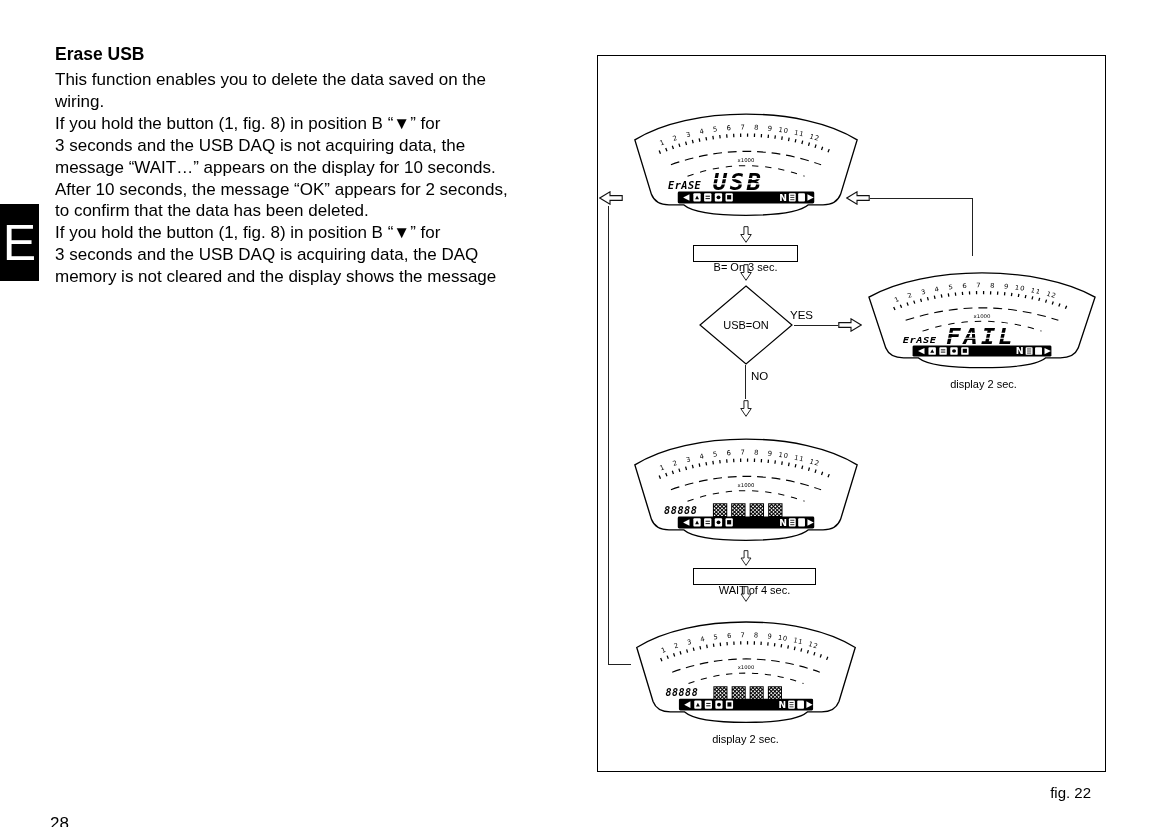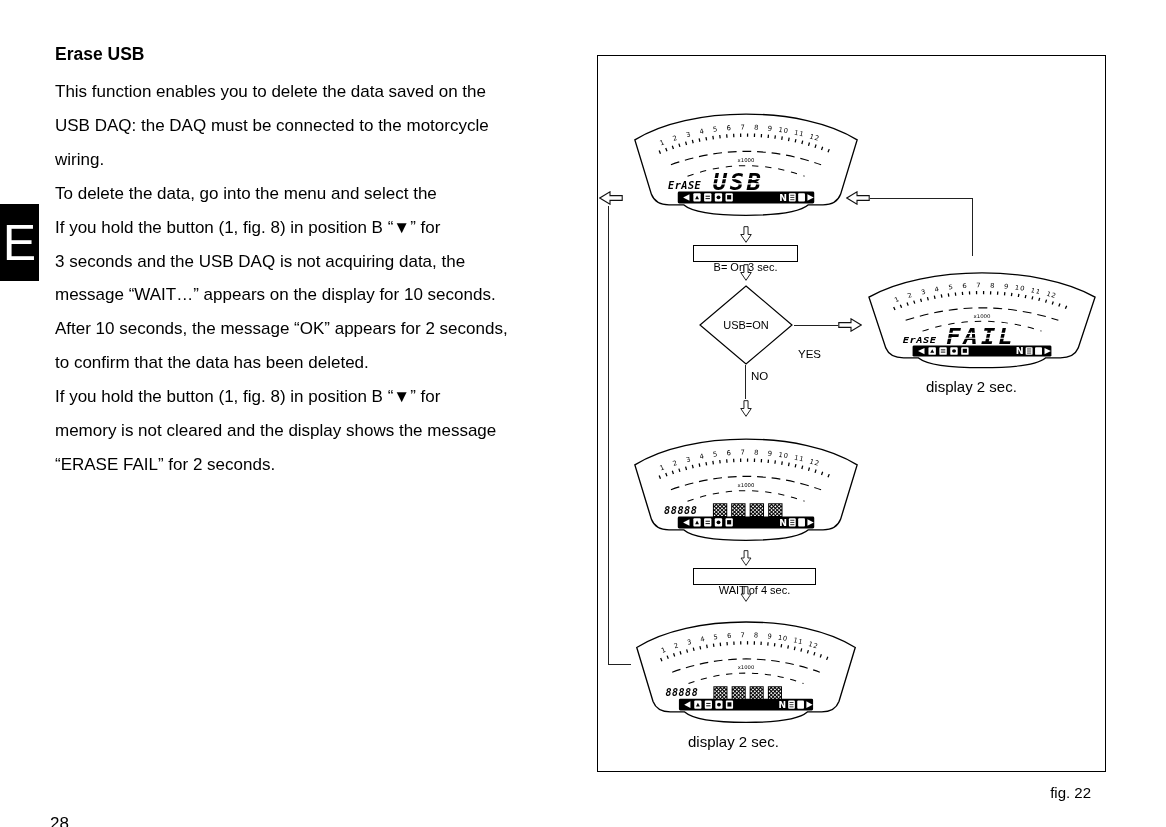--- a/index.html
+++ b/index.html
@@ -8,40 +8,40 @@
     position:relative; width:1166px; height:827px; background:#fff;
     font-family:"Liberation Sans", sans-serif; color:#000; overflow:hidden;
   }
   .sectab {
     position:absolute; left:0; top:204px; width:39px; height:77px;
     background:#000; color:#fff; font-size:50px; font-weight:400;
     display:flex; align-items:center; justify-content:center;
   }
   .title { position:absolute; left:55px; top:44px; font-size:17.5px; font-weight:700; }
   .bodytext { position:absolute; left:55px; top:69px; width:548px; font-size:17px; line-height:21.9px; }
-  .tl { white-space:nowrap;margin-top:12px; }
+  .tl { white-space:nowrap; }
   .pagenum { position:absolute; left:50px; top:814px; font-size:17px; }
 
   .figbox {
     position:absolute; left:597px; top:55px; width:509px; height:717px;
     border:1.6px solid #000; background:#fff;
   }
   .figbox > * { position:absolute; }
 
   
   .vline { width:0; border-left:1.3px solid #222; }
   .hline { height:0; border-top:1.3px solid #222; }
 
   
   .flow-box {
     border:1.2px solid #000; background:#fff; font-size:11px;
     text-align:center; line-height:14px; padding-top:14px;
   }
   .flow-label { font-size:11.5px; font-weight:400; }
-  .caption { font-size:15px; }
+  .caption { font-size:11px; text-align:center; }
   .figlabel { font-size:15px; }
 
   
   .shell { fill:#fff; stroke:#000; stroke-width:1.4; }
   .ticks { fill:none; stroke:#000; stroke-width:3.6; stroke-dasharray:1.3 5.8; }
   .darc  { fill:none; stroke:#000; stroke-width:1.2; stroke-dasharray:9 6; }
   .darc2 { fill:none; stroke:#000; stroke-width:1.1; stroke-dasharray:6.5 7; }
   .tach  { font-family:"DejaVu Sans", sans-serif; font-size:7px; letter-spacing:0.7px; fill:#000; }
   .xk    { font-family:"DejaVu Sans", sans-serif; font-size:5.5px; text-anchor:middle; fill:#000; }
   .lcds  { font-family:"DejaVu Sans Mono", monospace; font-style:italic; font-weight:700; font-size:10.5px; letter-spacing:0.5px; fill:#000; }
@@ -94,31 +94,29 @@
 </svg>
 
 <div class="page">
 
   <div class="sectab">E</div>
 
   <div class="title">Erase USB</div>
 
   <div class="bodytext">
     <div class="tl">This function enables you to delete the data saved on the</div>
-    <div class="tl">USB DAQ: the DAQ must be connected to the motorcycle</div>
     <div class="tl">wiring.</div>
-    <div class="tl">To delete the data, go into the menu and select the</div>
     <div class="tl">If you hold the button (1, fig. 8) in position B “▼” for</div>
     <div class="tl">3 seconds and the USB DAQ is not acquiring data, the</div>
     <div class="tl">message “WAIT…” appears on the display for 10 seconds.</div>
     <div class="tl">After 10 seconds, the message “OK” appears for 2 seconds,</div>
     <div class="tl">to confirm that the data has been deleted.</div>
     <div class="tl">If you hold the button (1, fig. 8) in position B “▼” for</div>
+    <div class="tl">3 seconds and the USB DAQ is acquiring data, the DAQ</div>
     <div class="tl">memory is not cleared and the display shows the message</div>
-    <div class="tl">“ERASE FAIL” for 2 seconds.</div>
   </div>
 
   <div class="figbox">
 
     <div class="vline" style="left:10px; top:150px; height:458px;"></div>
     <div class="hline" style="left:10px; top:608px; width:23px;"></div>
     <div class="hline" style="left:272px; top:142px; width:102px;"></div>
     <div class="vline" style="left:374px; top:142px; height:58px;"></div>
     <div class="vline" style="left:147px; top:309px; height:34px;"></div>
     <div class="hline" style="left:196px; top:269px; width:44px;"></div>
@@ -146,21 +144,21 @@
       </svg>
     <div class="flow-box" style="left:95px; top:189px; width:105px; height:17px;">B= On 3 sec.</div>
     <svg style="left:141px; top:208px; width:14px; height:17px;">
         <use href="#oaDown"></use>
       </svg>
 
     <svg class="diamond" style="left:100px; top:228px; width:96px; height:82px;" viewBox="0 0 96 82">
       <polygon points="48,2 94,41 48,80 2,41" fill="#fff" stroke="#000" stroke-width="1.2"></polygon>
       <text x="48" y="45">USB=ON</text>
     </svg>
-    <div class="flow-label" style="left:200px; top:253px;margin-top:39px;">YES</div>
+    <div class="flow-label" style="left:192px; top:253px;">YES</div>
     <svg style="left:240px; top:262px; width:24px; height:14px;">
         <use href="#oaRight"></use>
       </svg>
     <div class="flow-label" style="left:153px; top:314px;">NO</div>
 
     <svg class="dash" style="left:265px; top:200px; width:238px; height:118px;" viewBox="0 0 240 132" preserveAspectRatio="none">
       <use href="#dashBody"></use>
       <text class="tach"><textPath href="#tachArc" startOffset="6">1&nbsp;&nbsp;&nbsp;2&nbsp;&nbsp;&nbsp;3&nbsp;&nbsp;&nbsp;4&nbsp;&nbsp;&nbsp;5&nbsp;&nbsp;&nbsp;6&nbsp;&nbsp;&nbsp;7&nbsp;&nbsp;&nbsp;8&nbsp;&nbsp;&nbsp;9&nbsp;&nbsp;10&nbsp;&nbsp;11&nbsp;&nbsp;12</textPath></text>
       <text class="xk" x="120" y="69">x1000</text>
       <text class="lcds" x="40" y="97">ErASE</text>

